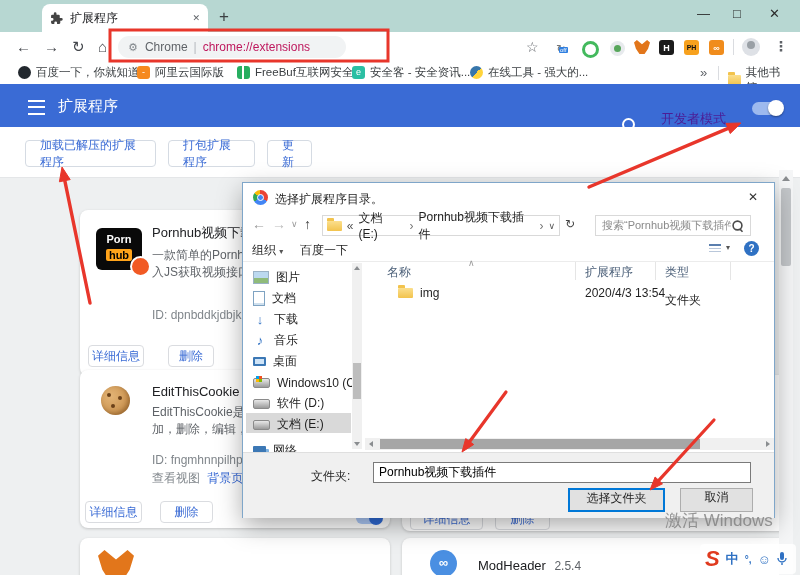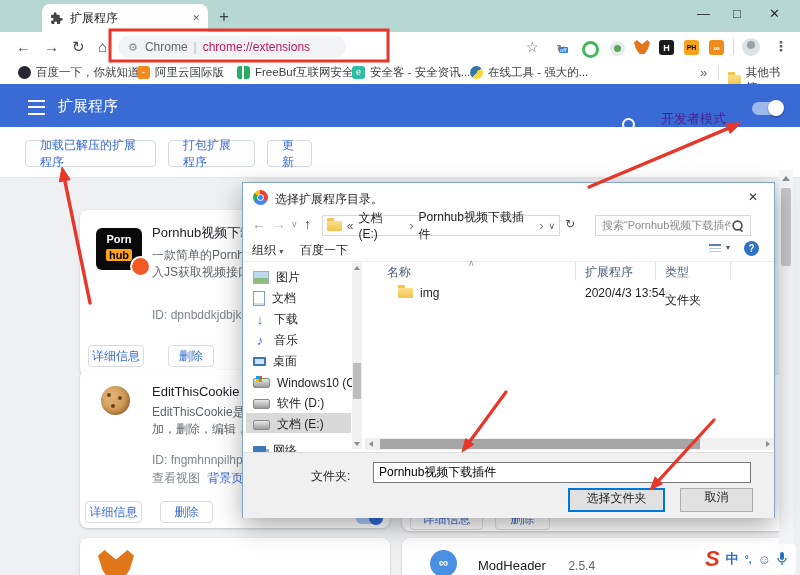--- a/index.html
+++ b/index.html
@@ -208,21 +208,21 @@
   <div class="card" style="left:402px;top:375px;width:386px;height:156px">
     <div class="cbtn" style="left:8px;top:133px;width:73px">详细信息</div>
     <div class="cbtn" style="left:93px;top:133px;width:55px">删除</div>
   </div>
 
   
   <div class="card" style="left:402px;top:538px;width:386px;height:60px">
     <div class="a" style="left:28px;top:12px;width:27px;height:27px;border-radius:50%;background:#4a8fe2;color:#fff;text-align:center;line-height:26px;font-weight:bold;font-size:13px"><span>∞</span></div>
     <div class="a" style="left:76px;top:18px;white-space:nowrap">
       <span class="ctitle">ModHeader</span>
-      <span class="cdesc" style="margin-left:18px">2.5.4</span>
+      <span class="cdesc" style="margin-left:4px">2.5.4</span>
     </div>
   </div>
 
   
   <div class="a sbtrack" style="left:779px;top:170px;width:14px;height:405px;background:#f5f6f7">
     <div style="position:absolute;left:3px;top:6px;width:0;height:0;border-left:4px solid transparent;border-right:4px solid transparent;border-bottom:5px solid #8a8d90"></div>
     <div style="position:absolute;left:2px;top:18px;width:10px;height:78px;background:#c3c6c9;border-radius:2px"></div>
   </div>
 
   
@@ -339,20 +339,21 @@
       <div class="win-btn" style="left:325px;top:35px;width:97px;border:2px solid #0078d7">
           <span>选择文件夹</span>
         </div>
       <div class="win-btn" style="left:437px;top:35px;width:73px">
           <span>取消</span>
         </div>
     </div>
   </div>
 
   
+  <div class="a wm" style="left:665px;top:509px;font-size:17px;white-space:nowrap"><span>激活 Windows</span></div>
 
   
   <div class="a" style="left:700px;top:544px;width:96px;height:30px;background:rgba(255,255,255,.85);border-radius:4px;display:flex;align-items:center;gap:6px;padding:0 5px;box-sizing:border-box">
     <span style="color:#e03a1e;font-weight:bold;font-size:22px;font-style:italic">S</span>
     <span style="color:#2f71c3;font-weight:bold;font-size:13px">中</span>
     <span style="color:#2f71c3;font-size:10px;font-weight:bold">°,</span>
     <span style="color:#2f71c3;font-size:13px">☺</span>
     <svg width="10" height="14" viewBox="0 0 10 14">
         <rect x="3" y="0" width="4" height="8" rx="2" fill="#2f71c3"></rect>
         <path d="M1 6 a4 4 0 0 0 8 0" fill="none" stroke="#2f71c3" stroke-width="1.4"></path>

